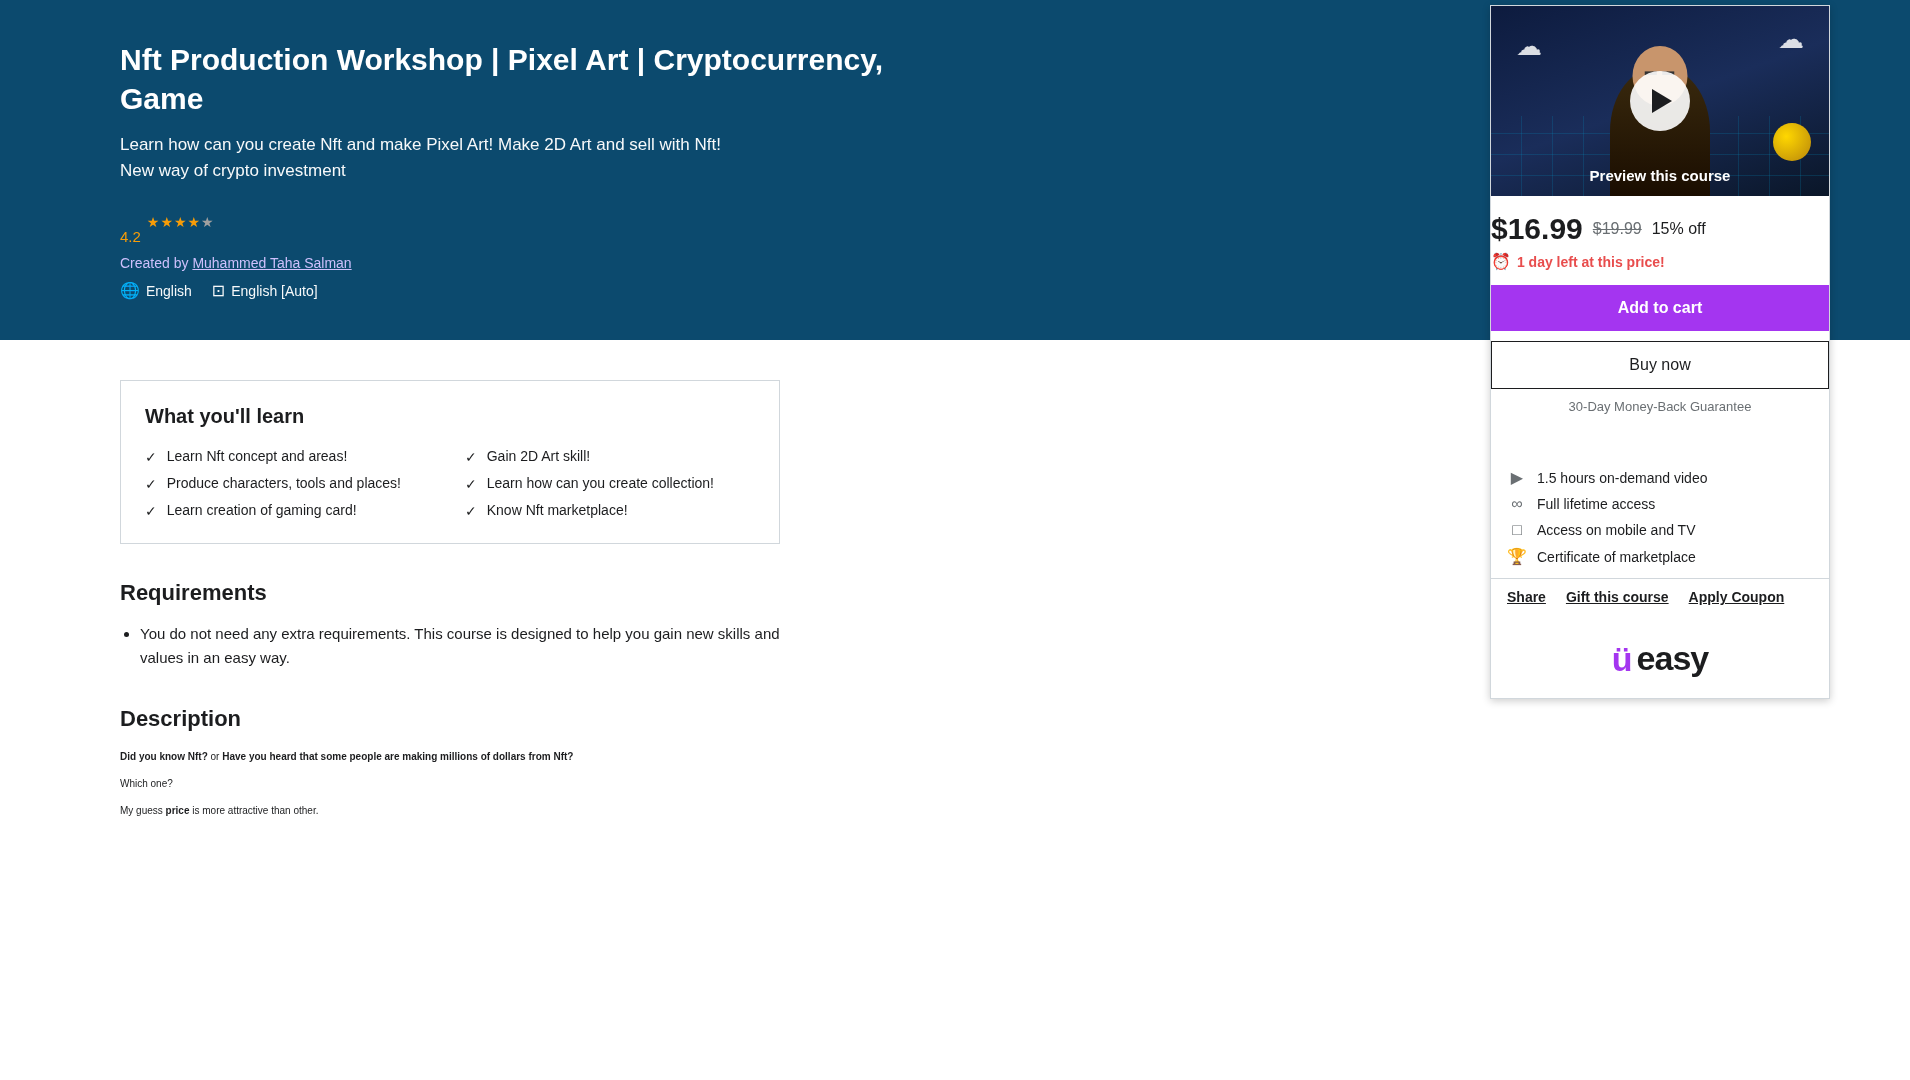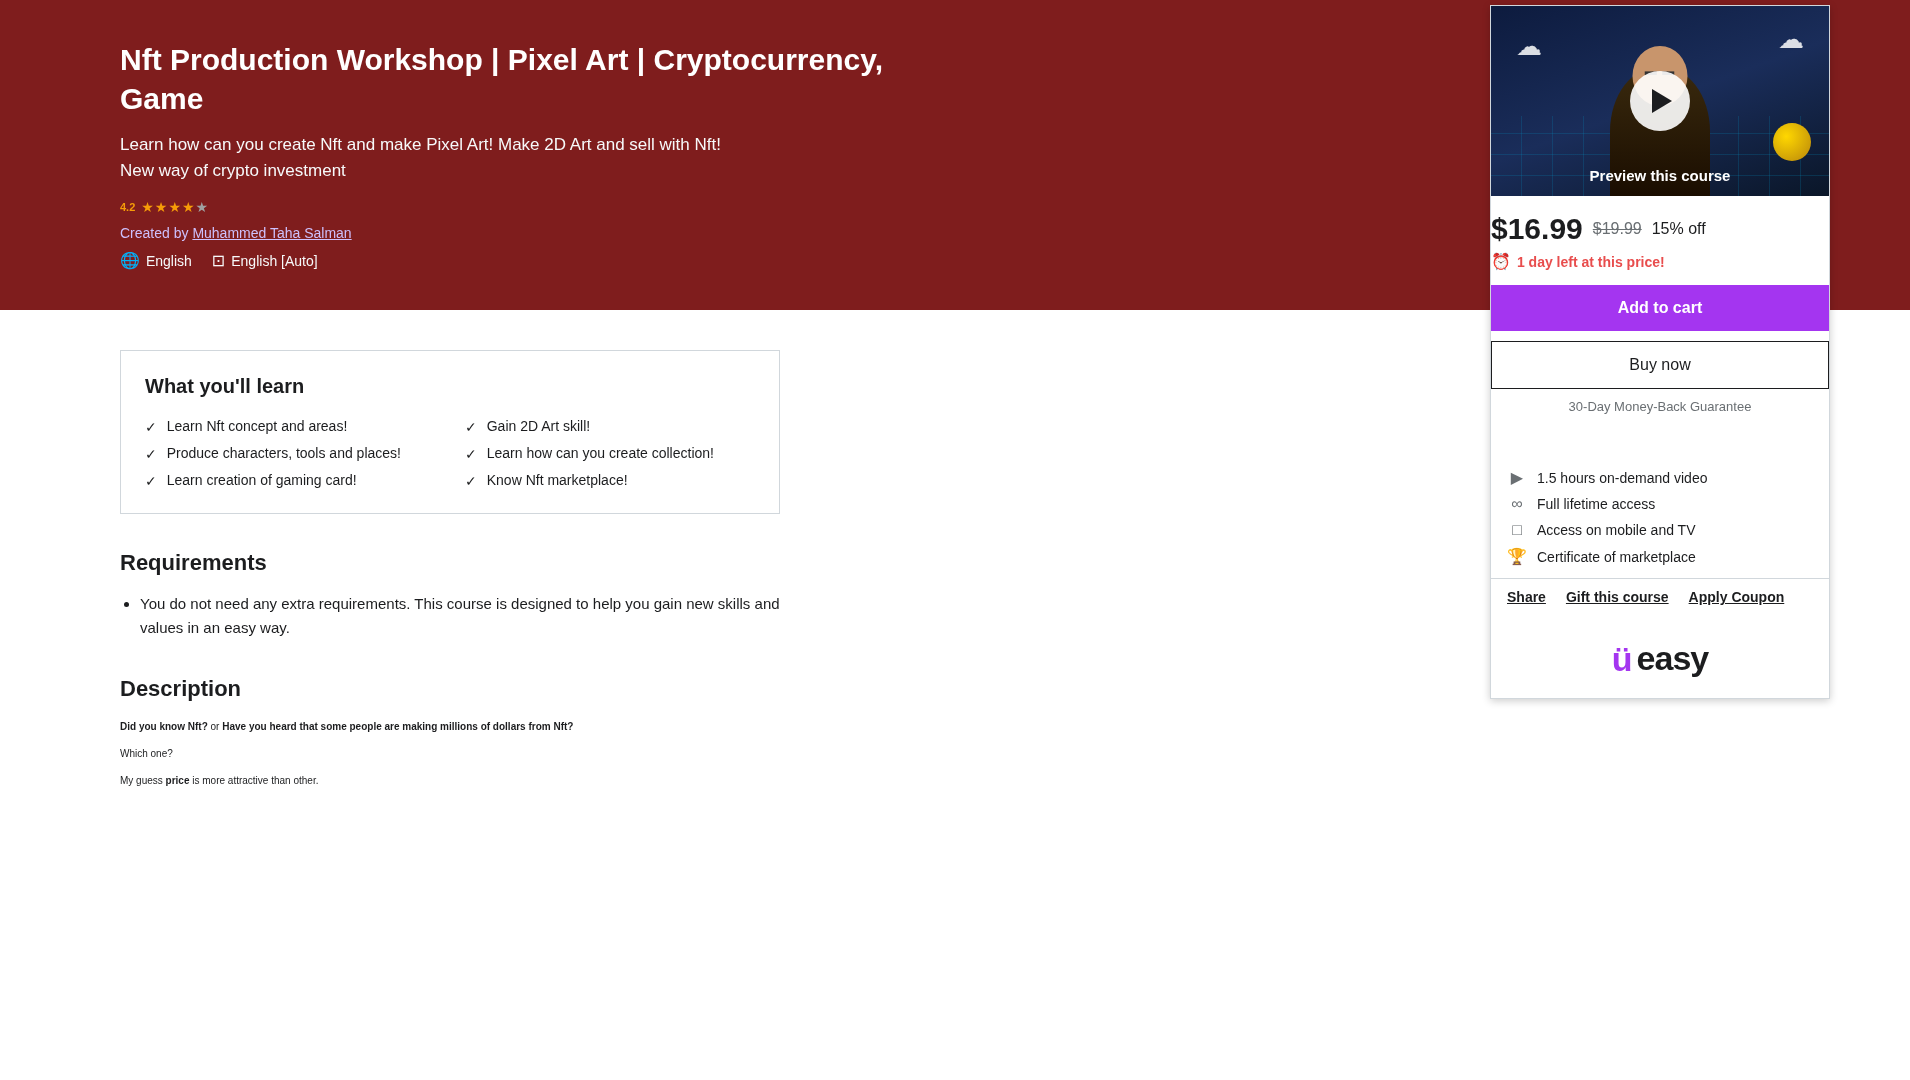--- a/index.html
+++ b/index.html
@@ -1,20 +1,20 @@
 <!DOCTYPE html>
 <html><head>
   <meta charset="utf-8">
   <style>
     * { margin: 0; padding: 0; box-sizing: border-box; }
     body { font-family: 'Segoe UI', Arial, sans-serif; background: #fff; color: #1c1d1f; width: 1910px; min-height: 1080px; overflow-x: hidden; }
 
     
     .hero-section {
-      background: #7f1d1d;
+      background: #0c4a6e;
       color: #fff;
       padding: 40px 80px 40px 120px;
       display: flex;
       align-items: flex-start;
       min-height: 310px;
       position: relative;
     }
 
     .hero-content {
       max-width: 820px;
@@ -38,22 +38,23 @@
 
     .rating-row {
       display: flex;
       align-items: center;
       gap: 6px;
       margin-bottom: 10px;
     }
 
     .rating-number {
       color: #f69c08;
-      font-weight: 700;
-      font-size: 11px;
+      font-weight: 400;
+      font-size: 15px;
+      margin-top: 29px;
     }
 
     .stars {
       display: flex;
       gap: 1px;
     }
 
     .star {
       color: #f69c08;
       font-size: 14px;

